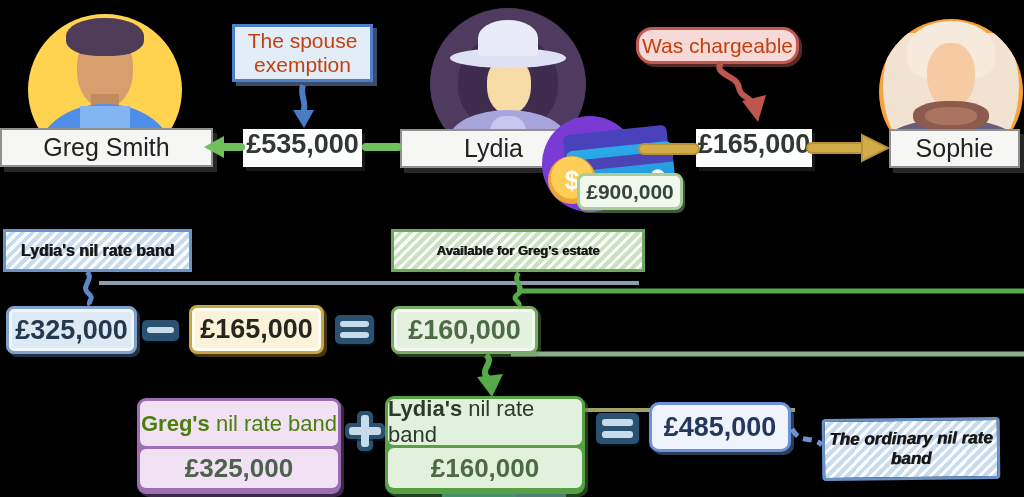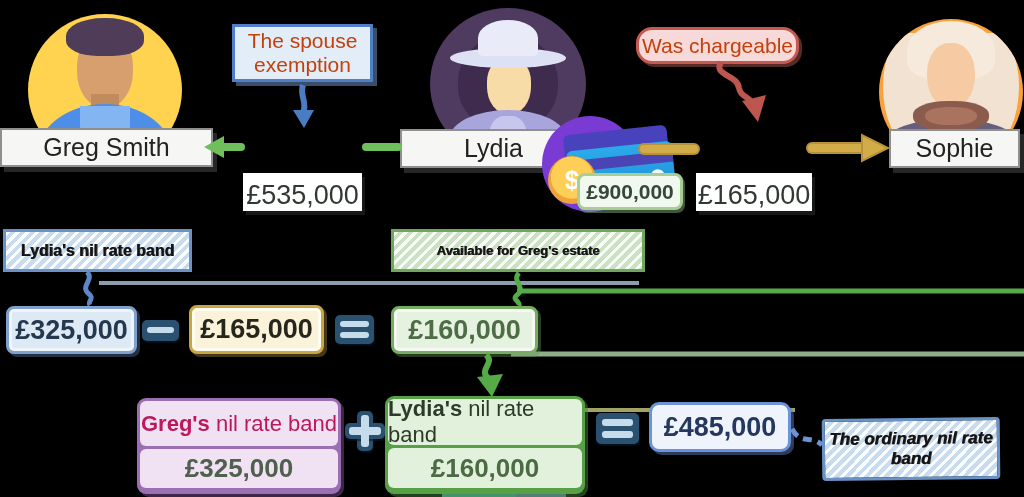--- a/index.html
+++ b/index.html
@@ -36,22 +36,22 @@
   #sophie-avatar .scarf{left:34px;top:82px;width:76px;height:30px;background:#8B5B4E;border-radius:45%;}
   #sophie-avatar .scarf-i{left:46px;top:88px;width:52px;height:18px;background:#A9735F;border-radius:45%;}
 
   
   .nameplate{position:absolute;z-index:4;background:#F6F6F4;border:2px solid #8F8F8F;
              box-shadow:4px 5px 0 rgba(70,70,70,.55);display:flex;align-items:center;justify-content:center;
              font-size:25px;color:#222;}
   #greg-plate{left:0;top:128px;width:213px;height:39px;}
   #lydia-plate{left:400px;top:129px;width:187px;height:39px;}
   #sophie-plate{left:889px;top:129px;width:131px;height:39px;}
-  .amount-plain{position:absolute;z-index:4;background:#FFF;display:flex;align-items:flex-end;justify-content:center;
-                font-size:27px;font-weight:normal;color:#313832;box-shadow:3px 4px 0 rgba(70,70,70,.35);margin-top:44px;}
+  .amount-plain{position:absolute;z-index:4;background:#FFF;display:flex;align-items:flex-start;justify-content:center;
+                font-size:27px;font-weight:bold;color:#313832;box-shadow:3px 4px 0 rgba(70,70,70,.35);}
   #amount-535{left:243px;top:129px;width:119px;height:38px;}
   #amount-165{left:696px;top:129px;width:116px;height:38px;}
 
   
   .callout{position:absolute;z-index:4;display:flex;align-items:center;justify-content:center;text-align:center;
            font-size:21px;color:#c2410c;line-height:1.12;}
   #spouse-callout{left:232px;top:24px;width:141px;height:58px;background:#E3EDF8;border:3px solid #4E7FC8;
                   box-shadow:4px 4px 0 rgba(110,140,190,.55);}
   #chargeable-callout{left:636px;top:27px;width:163px;height:37px;background:#F7D9D9;border:3px solid #C25A52;
                   border-radius:16px;box-shadow:3px 3px 0 rgba(170,85,80,.5);}
@@ -117,21 +117,21 @@
   #op-equals2 .navy{inset:0;}
   #op-equals2 .lite.b1{left:6px;top:6px;width:31px;height:7px;}
   #op-equals2 .lite.b2{left:6px;top:18px;width:31px;height:7px;}
 
   
   .stack-box{position:absolute;z-index:4;padding:3px;border-radius:9px;}
   .stack-box .sec{border-radius:6px;display:flex;align-items:center;justify-content:center;}
   .stack-box .sec + .sec{margin-top:3px;}
   #greg-box{left:137px;top:398px;width:204px;height:96px;background:#9C6FB5;box-shadow:3px 3px 0 rgba(120,80,140,.5);}
   #greg-box .sec{background:#F0E2F2;}
-  #greg-box .title{height:45px;font-size:22px;color:#be185d;}
+  #greg-box .title{height:45px;font-size:22px;color:#4d7c0f;}
   #greg-box .value{height:39px;font-size:26px;font-weight:bold;color:#50604F;}
   #lydia-box{left:385px;top:396px;width:200px;height:98px;background:#57A046;box-shadow:3px 3px 0 rgba(70,130,60,.5);}
   #lydia-box .sec{background:#E2F1DB;}
   #lydia-box .title{height:46px;font-size:22px;color:#2C3A2A;}
   #lydia-box .value{height:40px;font-size:26px;font-weight:bold;color:#4C6B44;}
   .bold-name{font-weight:bold;}
 </style>
 </head>
 <body>
 

